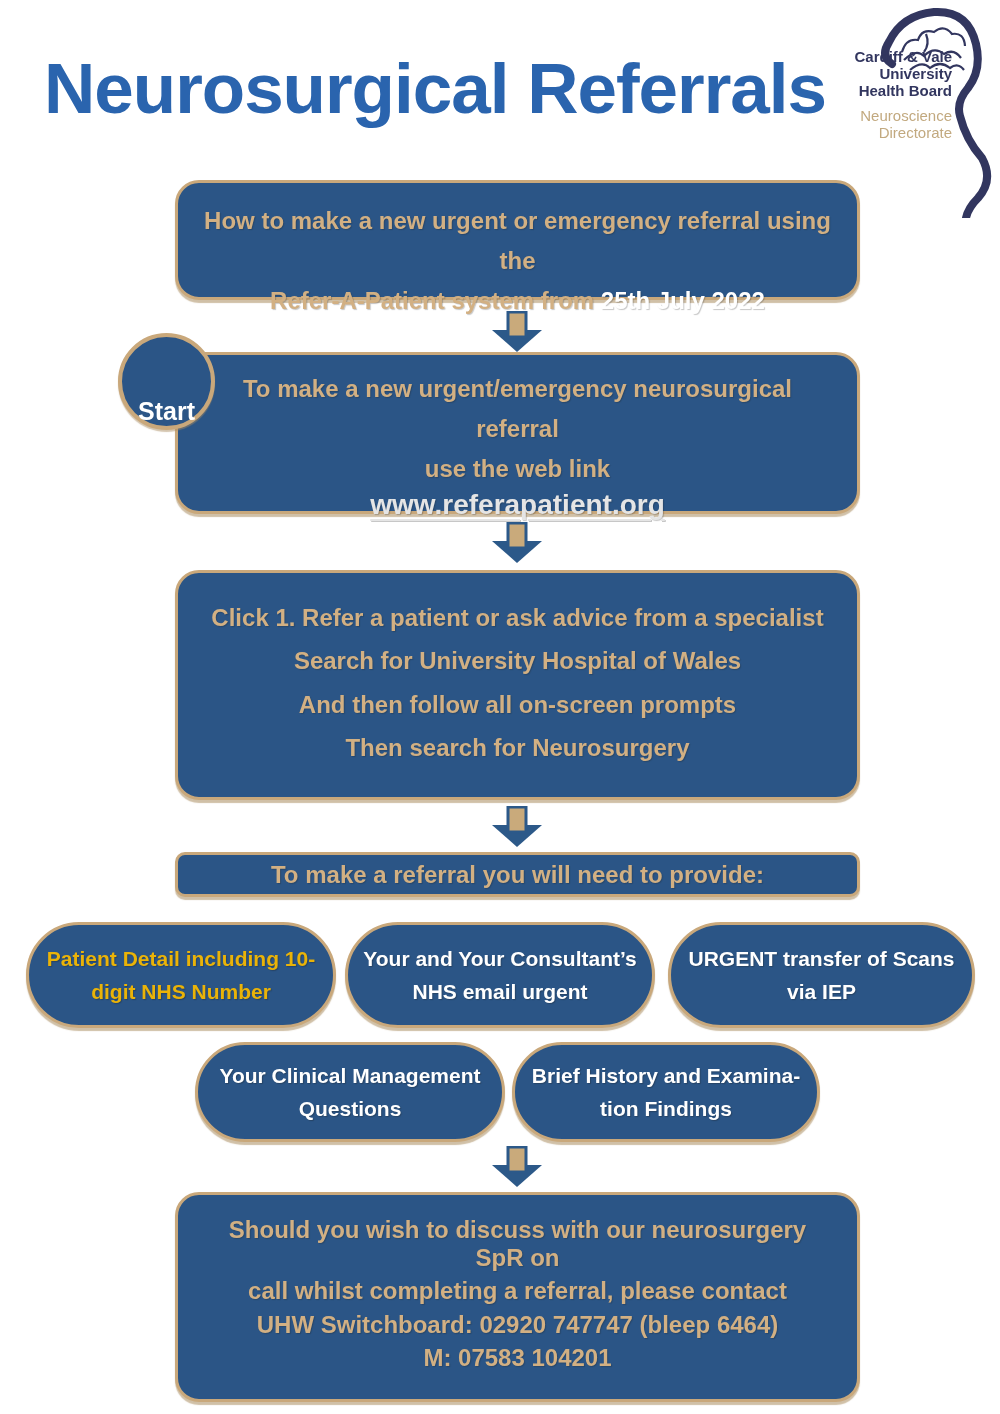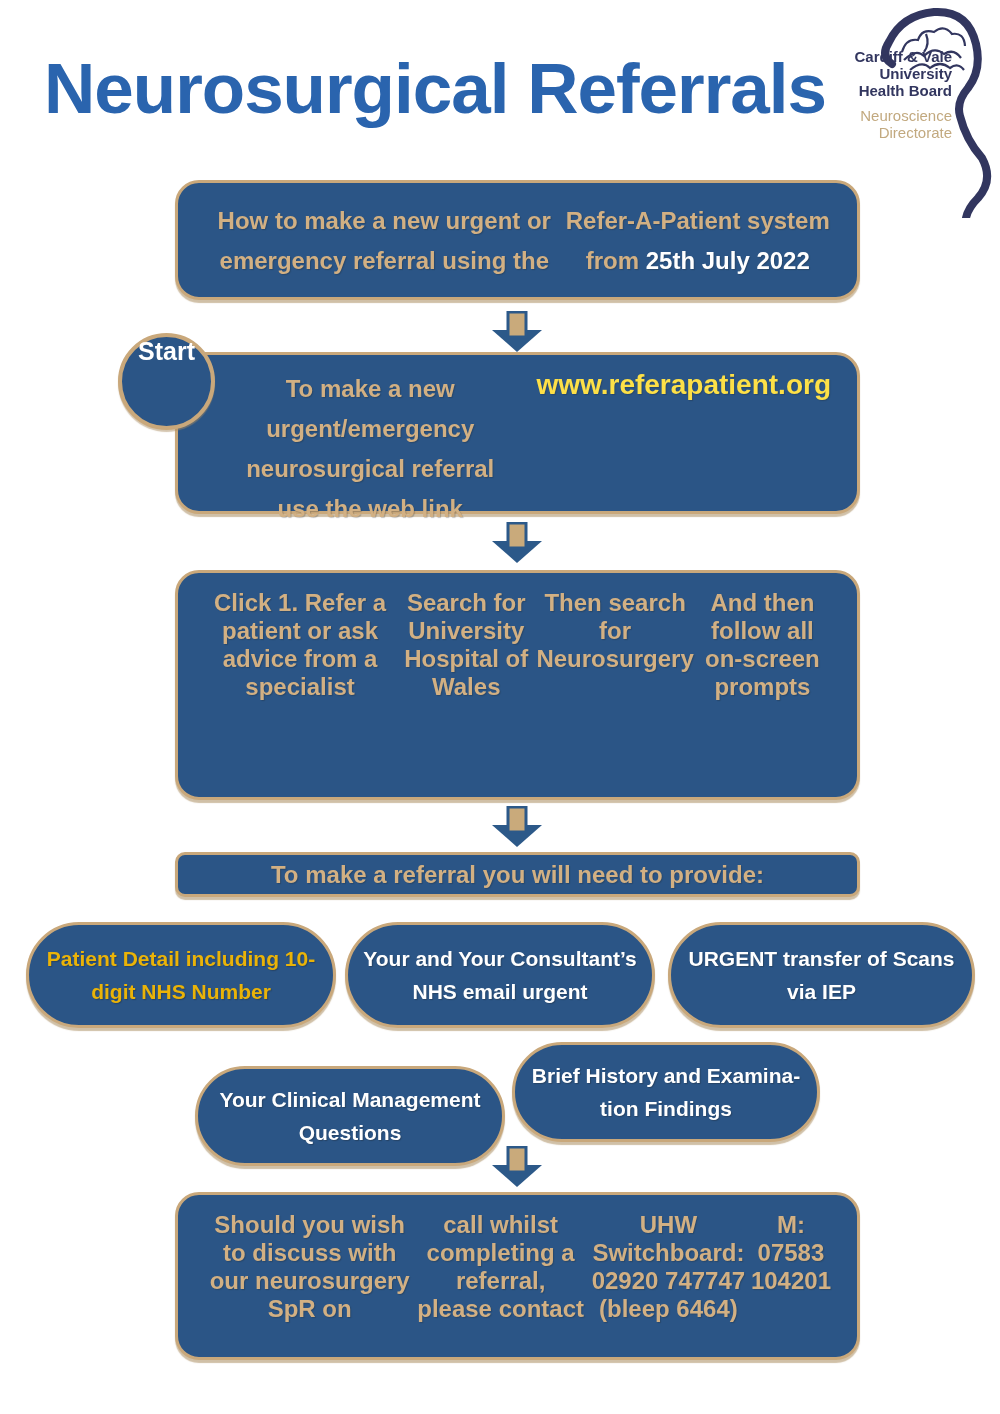--- a/index.html
+++ b/index.html
@@ -33,21 +33,21 @@
   }
   
   .box{
     position:absolute;left:175px;width:685px;
     background:var(--navy);
     border:3px solid var(--tan-border);
     border-radius:24px;
     box-shadow:0 3px 1px rgba(170,140,95,.55);
     color:var(--tan-text);
     font-weight:700;font-size:24px;text-align:center;
-    display:flex;flex-direction:row;justify-content:space-evenly;
+    display:flex;flex-direction:column;justify-content:space-evenly;
     padding:10px 26px;
     text-shadow:1px 1px 1px rgba(30,30,30,.25);
   }
   .box .white{color:#ffffff;}
   .bar{
     position:absolute;left:175px;top:852px;width:685px;height:45px;
     background:var(--navy);border:3px solid var(--tan-border);border-radius:10px;
     box-shadow:0 3px 1px rgba(170,140,95,.55);
     color:var(--tan-text);font-weight:700;font-size:24px;text-align:center;
     display:flex;align-items:center;justify-content:center;
@@ -59,26 +59,26 @@
     box-shadow:0 3px 1px rgba(170,140,95,.55);
     color:#ffffff;font-weight:700;font-size:21px;line-height:33px;text-align:center;
     display:flex;flex-direction:column;align-items:center;justify-content:center;
     text-shadow:1px 1px 1px rgba(30,30,30,.3);
   }
   .pill.tint{color:#eab308;}
   .start-circle{
     position:absolute;left:118px;top:333px;width:97px;height:97px;
     background:var(--navy);border:4px solid var(--tan-border);border-radius:50%;
     color:#fff;font-weight:700;font-size:25px;
-    display:flex;align-items:flex-start;justify-content:center;z-index:5;
+    display:flex;align-items:flex-end;justify-content:center;z-index:5;
     box-shadow:0 2px 1px rgba(170,140,95,.5);
   }
   .arrow{position:absolute;left:489px;width:56px;height:44px;}
   .weblink{
-    color:#fde047;font-size:28px;
+    color:#e5e5e5;font-size:28px;text-decoration:underline;
     text-decoration-thickness:2px;text-underline-offset:5px;cursor:pointer;
   }
   .lh40{line-height:40px;}
 </style>
 </head>
 <body>
 
 <div class="page">
 
   <div class="title">Neurosurgical Referrals</div>
@@ -125,22 +125,22 @@
   </div>
 
   <svg class="arrow" style="top:522px;" viewBox="0 0 56 44">
     <polygon points="3,19 53,19 28,41" fill="#2c5989"></polygon>
     <rect x="19" y="1" width="18" height="25" fill="#c9aa7b" stroke="#2c5989" stroke-width="3"></rect>
   </svg>
 
   <div class="box" style="top:570px;height:230px;padding-top:16px;padding-bottom:20px;">
     <div>Click 1. Refer a patient or ask advice from a specialist</div>
     <div>Search for University Hospital of Wales</div>
+    <div>And then follow all on-screen prompts</div>
     <div>Then search for Neurosurgery</div>
-    <div>And then follow all on-screen prompts</div>
   </div>
 
   <svg class="arrow" style="top:806px;" viewBox="0 0 56 44">
     <polygon points="3,19 53,19 28,41" fill="#2c5989"></polygon>
     <rect x="19" y="1" width="18" height="25" fill="#c9aa7b" stroke="#2c5989" stroke-width="3"></rect>
   </svg>
 
   <div class="bar">
     <span>To make a referral you will need to provide:</span>
   </div>
@@ -151,34 +151,34 @@
   </div>
   <div class="pill" style="left:345px;top:922px;width:310px;">
     <div>Your and Your Consultant’s</div>
     <div>NHS email urgent</div>
   </div>
   <div class="pill" style="left:668px;top:922px;width:307px;">
     <div>URGENT transfer of Scans</div>
     <div>via IEP</div>
   </div>
 
-  <div class="pill" style="left:195px;top:1066px;width:310px;height:100px;">
+  <div class="pill" style="left:195px;top:1042px;width:310px;height:100px;">
     <div>Your Clinical Management</div>
     <div>Questions</div>
   </div>
   <div class="pill" style="left:512px;top:1042px;width:308px;height:100px;">
     <div>Brief History and Examina-</div>
     <div>tion Findings</div>
   </div>
 
   <svg class="arrow" style="top:1146px;" viewBox="0 0 56 44">
     <polygon points="3,19 53,19 28,41" fill="#2c5989"></polygon>
     <rect x="19" y="1" width="18" height="25" fill="#c9aa7b" stroke="#2c5989" stroke-width="3"></rect>
   </svg>
 
-  <div class="box" style="top:1192px;height:168px;padding-top:16px;padding-bottom:22px;">
+  <div class="box" style="top:1192px;height:210px;padding-top:16px;padding-bottom:22px;">
     <div>Should you wish to discuss with our neurosurgery SpR on</div>
     <div>call whilst completing a referral, please contact</div>
     <div>UHW Switchboard: 02920 747747 (bleep 6464)</div>
     <div>M: 07583 104201</div>
   </div>
 
 </div>
 
 </body></html>

